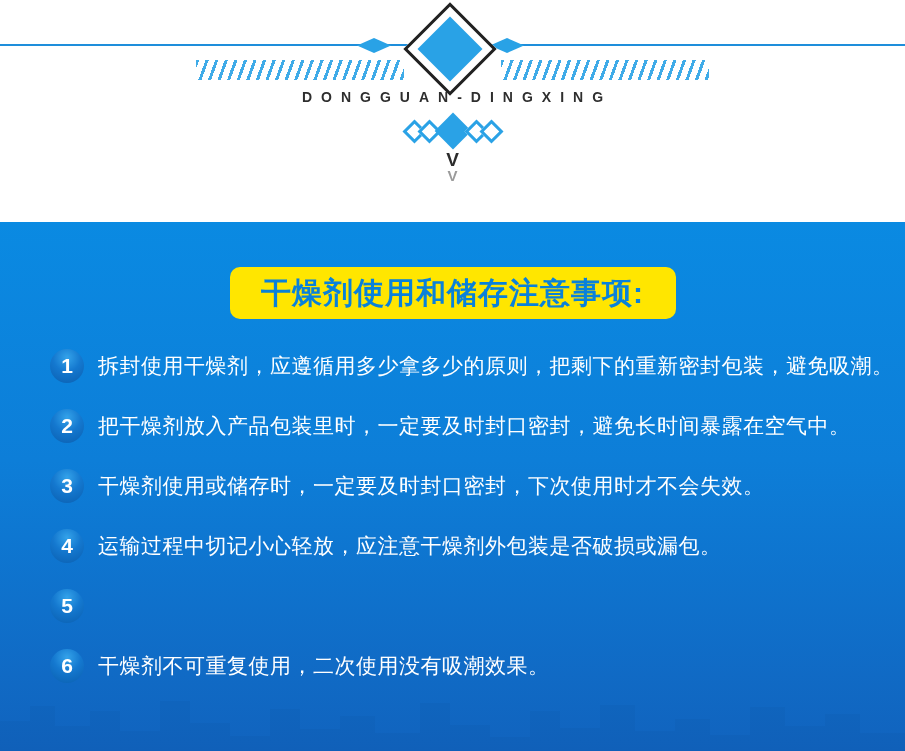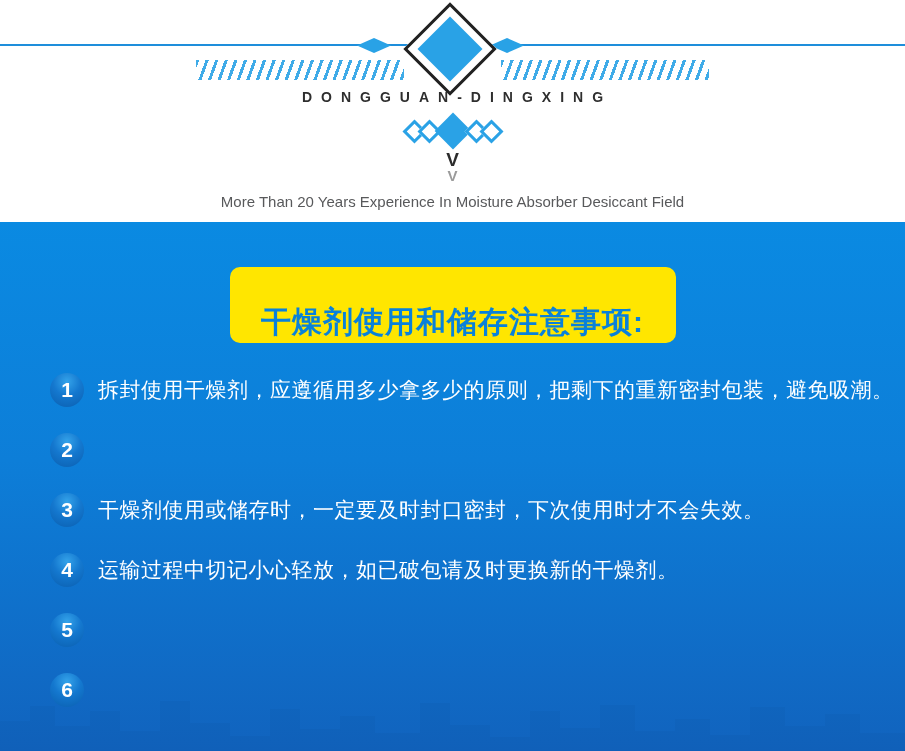--- a/index.html
+++ b/index.html
@@ -39,23 +39,23 @@
   .chevron.light { top:168px; font-size:15px; color:#9b9b9b; }
 
   .tagline { position:absolute; top:193px; left:0; width:100%; text-align:center;
              font-size:15px; color:#58595b; }
 
   
   .notice-panel { position:relative; width:905px; height:529px;
                   background:linear-gradient(180deg,#0a8ae2 0%,#0d7ed8 45%,#1163be 100%);
                   overflow:hidden; }
 
-  .title-box { position:relative; z-index:2; margin:45px auto 0; width:446px; height:76px;
+  .title-box { position:relative; z-index:2; margin:45px auto 0; width:446px; height:52px;
                background:#ffe600; border-radius:10px;
-               display:flex; align-items:flex-end; justify-content:center; }
+               display:flex; align-items:center; justify-content:center; }
   .title-text { font-size:30px; font-weight:700; color:#0981da; letter-spacing:1px; }
 
   .notice-list { position:relative; z-index:2; margin-top:27px; }
   .notice-item { display:flex; align-items:center; padding-left:50px; height:40px; margin-bottom:20px; }
   .num-ball { width:34px; height:34px; border-radius:50%; flex:0 0 34px;
               background:radial-gradient(circle at 50% 25%,#34a3ea 0%,#1478cf 45%,#0a5fb0 100%);
               display:flex; align-items:center; justify-content:center;
               color:#fff; font-size:21px; font-weight:700; }
   .item-text { margin-left:14px; color:#fff; font-size:21px; font-weight:400; letter-spacing:0.5px;
                white-space:nowrap; }
@@ -85,21 +85,20 @@
     <div class="cl-outline"></div>
     <div class="cl-outline"></div>
     <div class="cl-filled"></div>
     <div class="cl-outline"></div>
     <div class="cl-outline"></div>
   </div>
 
   <div class="chevron dark">V</div>
   <div class="chevron light">V</div>
 
-  <div class="tagline">More Than 20 Years Experience In Moisture Absorber Desiccant Field</div>
 </div>
 
 <div class="notice-panel">
 
   <svg class="skyline" viewBox="0 0 905 70" preserveAspectRatio="none">
     <path d="M0 70 L0 40 L30 40 L30 25 L55 25 L55 45 L90 45 L90 30 L120 30 L120 50 L160 50 L160 20 L190 20 L190 42 L230 42 L230 55 L270 55 L270 28 L300 28 L300 48 L340 48 L340 35 L375 35 L375 52 L420 52 L420 22 L450 22 L450 44 L490 44 L490 56 L530 56 L530 30 L560 30 L560 47 L600 47 L600 24 L635 24 L635 50 L675 50 L675 38 L710 38 L710 54 L750 54 L750 26 L785 26 L785 45 L825 45 L825 33 L860 33 L860 52 L905 52 L905 70 Z" fill="#0b55a6" fill-opacity="0.35"></path>
   </svg>
 
   <div class="title-box">
     <span class="title-text">干燥剂使用和储存注意事项:</span>
@@ -107,34 +106,36 @@
 
   <div class="notice-list">
 
     <div class="notice-item">
       <div class="num-ball">1</div>
       <div class="item-text">拆封使用干燥剂，应遵循用多少拿多少的原则，把剩下的重新密封包装，避免吸潮。</div>
     </div>
 
     <div class="notice-item">
       <div class="num-ball">2</div>
+      <div class="item-text">把干燥剂放入产品包装里时，一定要及时封口密封，避免长时间暴露在空气中。</div>
     </div>
 
     <div class="notice-item">
       <div class="num-ball">3</div>
       <div class="item-text">干燥剂使用或储存时，一定要及时封口密封，下次使用时才不会失效。</div>
     </div>
 
     <div class="notice-item">
       <div class="num-ball">4</div>
-      <div class="item-text">运输过程中切记小心轻放，如已破包请及时更换新的干燥剂。</div>
+      <div class="item-text">运输过程中切记小心轻放，应注意干燥剂外包装是否破损或漏包。</div>
     </div>
 
     <div class="notice-item">
       <div class="num-ball">5</div>
     </div>
 
     <div class="notice-item">
       <div class="num-ball">6</div>
+      <div class="item-text">干燥剂不可重复使用，二次使用没有吸潮效果。</div>
     </div>
 
   </div>
 </div>
 
 </body></html>

